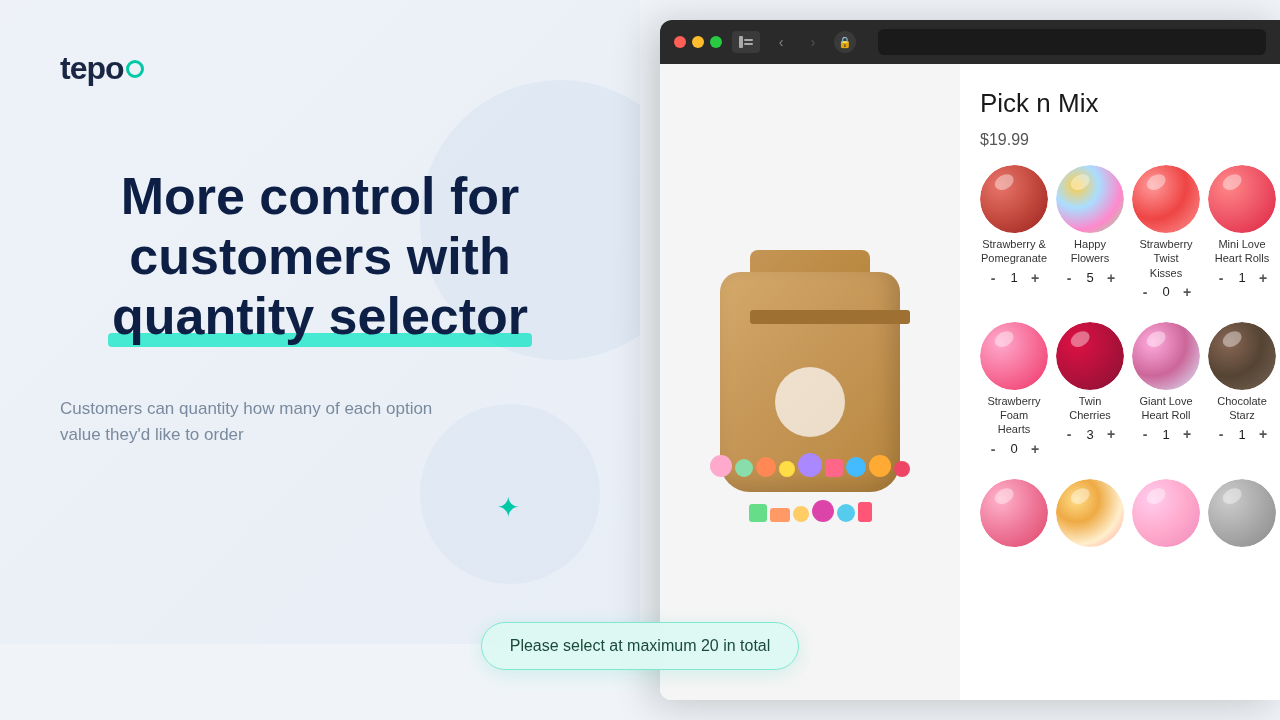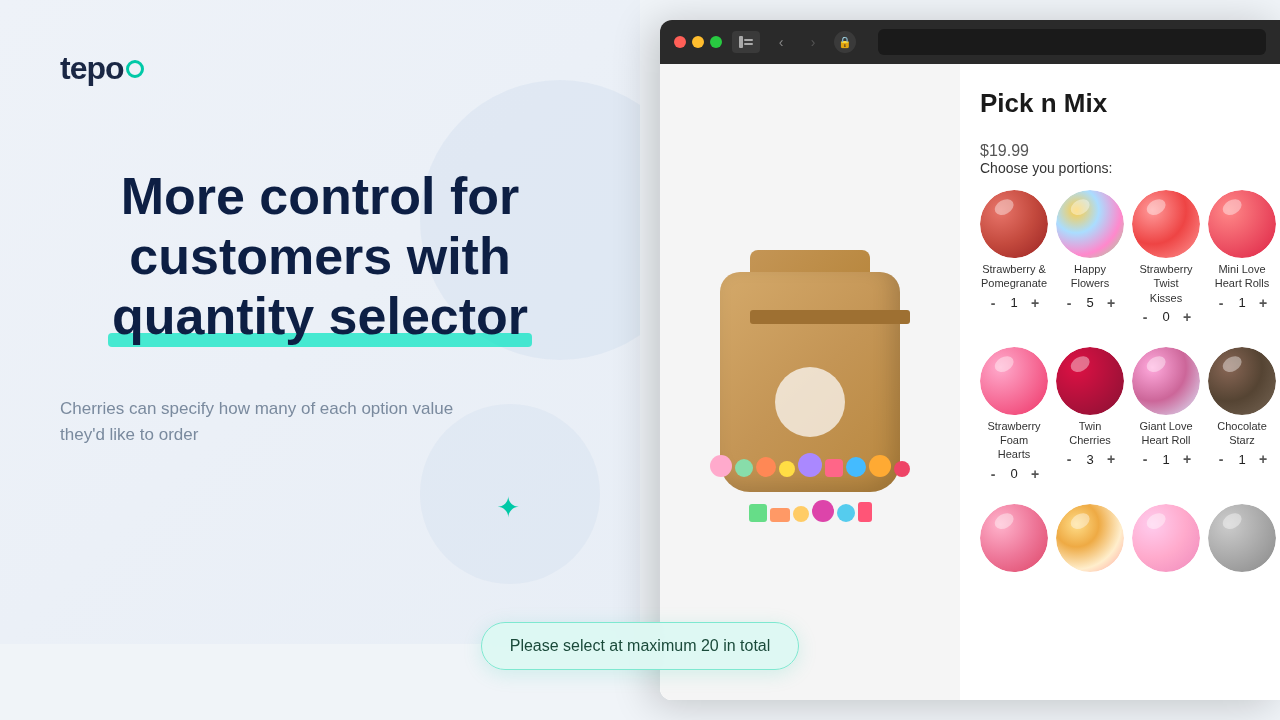--- a/index.html
+++ b/index.html
@@ -293,28 +293,29 @@
     
     .product-info {
       flex: 1;
       padding: 24px 20px;
       overflow-y: auto;
       background: #fff;
     }
 
     .product-title {
       font-size: 26px;
-      font-weight: 700;
+      font-weight: 400;
       color: #1a1a1a;
-      margin-bottom: 23px;
+      margin-bottom: 12px;
     }
 
     .product-price {
       font-size: 16px;
       color: #555;
+      margin-bottom: 16px;
     }
 
     .choose-label {
       font-size: 14px;
       color: #333;
       margin-bottom: 14px;
     }
 
     
     .candy-grid {
@@ -437,21 +438,21 @@
     <span class="logo-text">tepo</span>
     <span class="logo-circle"></span>
   </div>
 
   <div class="headline">
     <span>More control for</span><br>
     <span>customers with</span><br>
     <span class="highlight-bar">quantity selector</span>
   </div>
 
-  <p class="subtext">Cherries can specify how many of each option value they'd like to order</p>
+  <p class="subtext">Customers can quantity how many of each option value they'd like to order</p>
 
   <div class="star-deco">✦</div>
 </div>
 
 <div class="right-panel">
   <div class="browser-window">
 
     <div class="browser-toolbar">
       <div class="browser-dots">
         <div class="dot dot-red"></div>
@@ -497,21 +498,20 @@
             <div class="candy" style="width:22px;height:22px;background:#dd44aa;border-radius:50%"></div>
             <div class="candy" style="width:18px;height:18px;background:#55ccee;border-radius:50%"></div>
             <div class="candy" style="width:14px;height:20px;background:#ff5577;border-radius:3px"></div>
           </div>
         </div>
       </div>
 
       <div class="product-info">
         <h1 class="product-title">Pick n Mix</h1>
         <p class="product-price">$19.99</p>
-        <p class="choose-label">Choose you portions:</p>
 
         <div class="candy-grid">
 
           <div class="candy-item">
             <div class="candy-img">
               <div class="candy-img-inner ci-strawberry-pom"></div>
             </div>
             <span class="candy-name">Strawberry &amp;<br>Pomegranate</span>
             <div class="qty-control">
               <span class="qty-btn">-</span>

